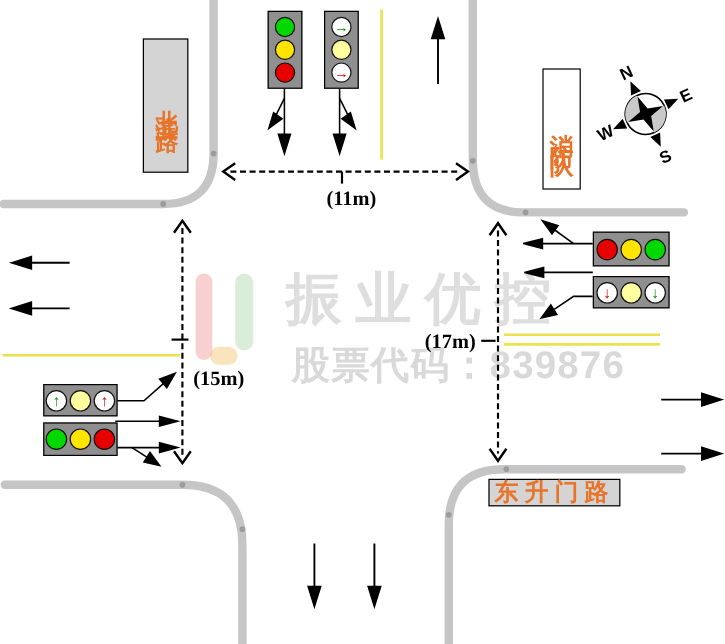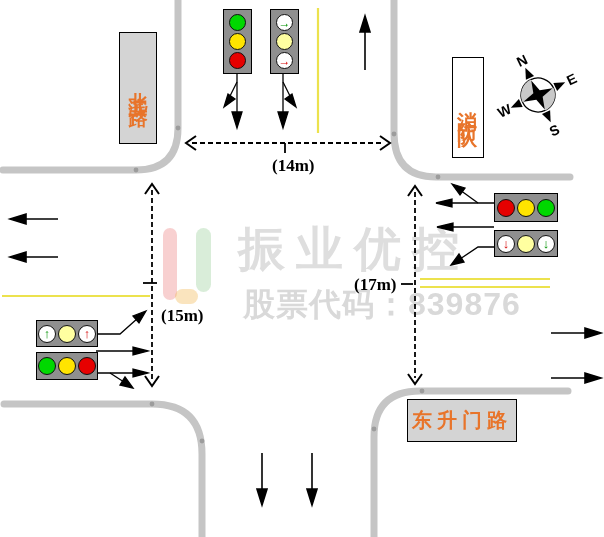--- a/index.html
+++ b/index.html
@@ -16,21 +16,21 @@
   .wm-stock{position:absolute;left:243px;top:283px;width:230px;font-size:32px;font-weight:bold;
     color:#d9d9d9;letter-spacing:1px;white-space:nowrap;}
   
   .sign{position:absolute;border:1.6px solid #000;color:#e8742a;font-weight:bold;
     display:flex;align-items:center;justify-content:center;}
   .sign.gray{background:#d4d4d4;}
   .sign.white{background:#ffffff;}
   .sign.vert{writing-mode:vertical-rl;text-orientation:upright;letter-spacing:6px;}
   #sign-north{left:119px;top:32px;width:38px;height:112px;font-size:19px;}
   #sign-fire{left:452px;top:57px;width:32px;height:101px;font-size:20px;letter-spacing:8px;}
-  #sign-east{left:407px;top:399px;width:110px;height:43px;font-size:20px;letter-spacing:5px;}
+  #sign-east{left:407px;top:399px;width:110px;height:23px;font-size:20px;letter-spacing:5px;}
   
   .dim{position:absolute;font-family:"Liberation Serif","DejaVu Serif",serif;
     font-weight:bold;font-size:17px;color:#000;white-space:nowrap;}
   #dim-north{left:272px;top:156px;}
   #dim-west{left:161px;top:274px;margin-top:32px;}
   #dim-east{left:354px;top:275px;}
   
   .tl{position:absolute;background:#8f8f8f;border:1.6px solid #000;display:flex;
     align-items:center;justify-content:center;}
   .tl.horiz{flex-direction:row;gap:2px;padding:2px;}
@@ -172,21 +172,21 @@
         <text x="0" y="44">S</text>
         <text x="-37" y="5">W</text>
       </g>
     </g>
   </svg>
 
   <div class="sign gray vert" id="sign-north">北滨二路</div>
   <div class="sign white vert" id="sign-fire">消防队</div>
   <div class="sign gray" id="sign-east">东升门路</div>
 
-  <div class="dim" id="dim-north">(14m)</div>
+  <div class="dim" id="dim-north">(11m)</div>
   <div class="dim" id="dim-west">(15m)</div>
   <div class="dim" id="dim-east">(17m)</div>
 
   <div class="tl vert" id="tl-north-straight">
       <span class="lamp circle green"></span>
       <span class="lamp circle yellow"></span>
       <span class="lamp circle red"></span>
     </div>
   <div class="tl vert" id="tl-north-turn">
       <span class="lamp arrow-right green">→</span>

